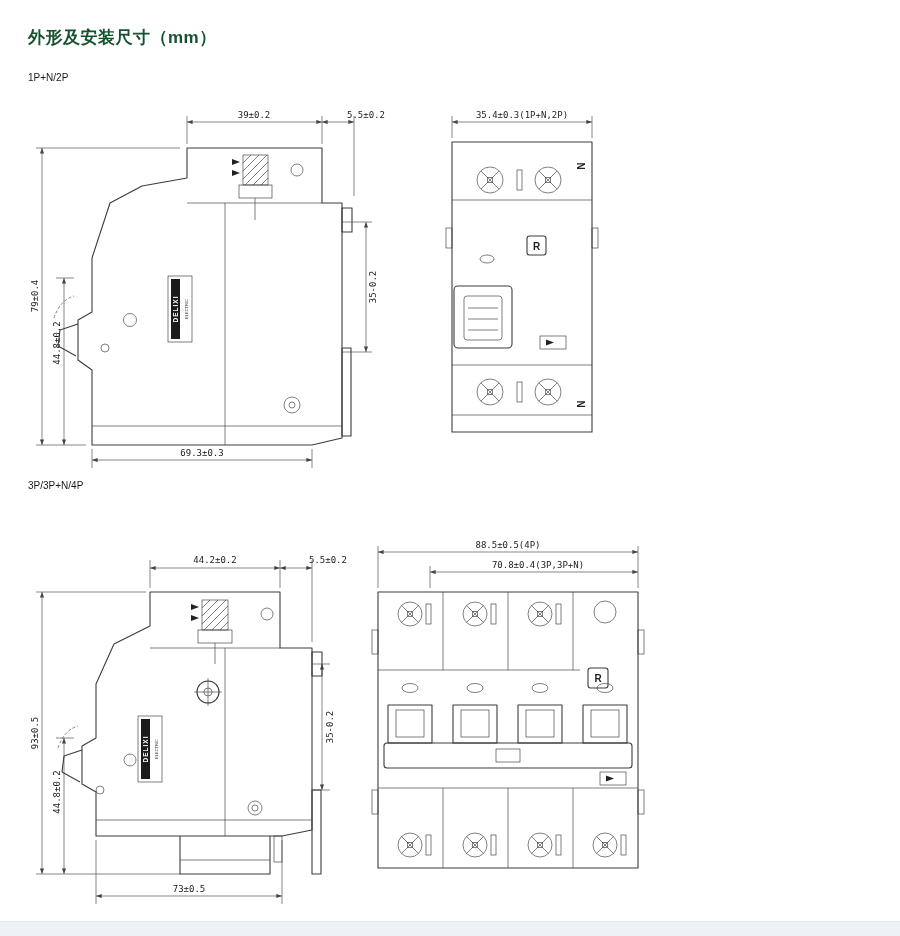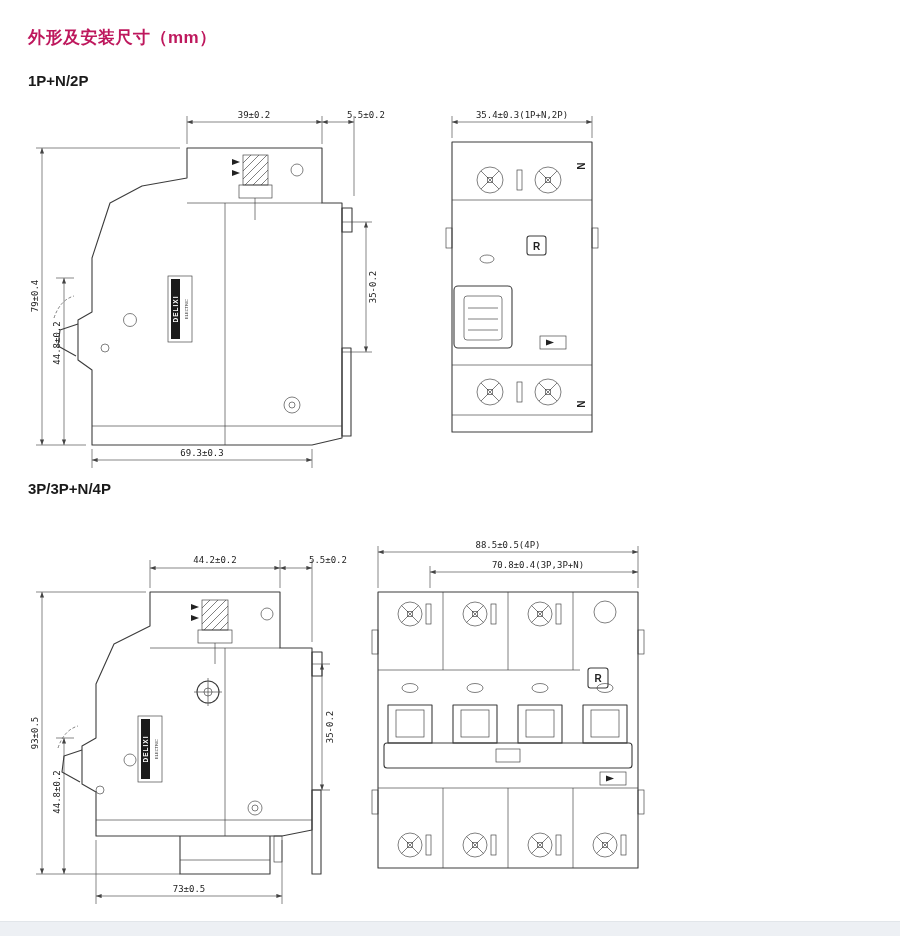--- a/index.html
+++ b/index.html
@@ -1,19 +1,19 @@
 <!DOCTYPE html>
 <html><head>
 <meta charset="utf-8">
 <style>
   html,body { margin:0; padding:0; background:#fff; }
   .page { position:relative; width:900px; height:936px; background:#ffffff; overflow:hidden;
           font-family:"Liberation Sans", sans-serif; }
-  .title { position:absolute; left:28px; top:26px; font-size:17px; font-weight:bold; color:#be185d; letter-spacing:.5px; }
-  .sec-head { position:absolute; left:28px; font-size:15px; font-weight:bold; color:#1a1a1a; }
+  .title { position:absolute; left:28px; top:26px; font-size:17px; font-weight:bold; color:#14532d; letter-spacing:.5px; }
+  .sec-head { position:absolute; left:28px; font-size:10px; font-weight:normal; color:#1a1a1a; }
   .sec-head.s1 { top:72px; }
   .sec-head.s2 { top:480px; }
   .bottom-strip { position:absolute; left:0; top:921px; width:900px; height:15px; background:#edf0f4; border-top:1px solid #e2e6ea; }
   svg { position:absolute; overflow:visible; }
   svg text { font-family:"DejaVu Sans Mono", monospace; font-size:9px; fill:#222; }
   svg text.mark { font-family:"Liberation Sans", sans-serif; font-size:10px; font-weight:bold; fill:#222; }
   svg text.brand1 { font-family:"Liberation Sans", sans-serif; font-size:6.5px; font-weight:bold; fill:#fff; letter-spacing:1px; }
   svg text.brand2 { font-family:"Liberation Sans", sans-serif; font-size:4px; fill:#333; }
   .ol   { fill:none; stroke:#3c3c3c; stroke-width:1.1; stroke-linejoin:round; }
   .thin { fill:none; stroke:#3c3c3c; stroke-width:0.65; }

